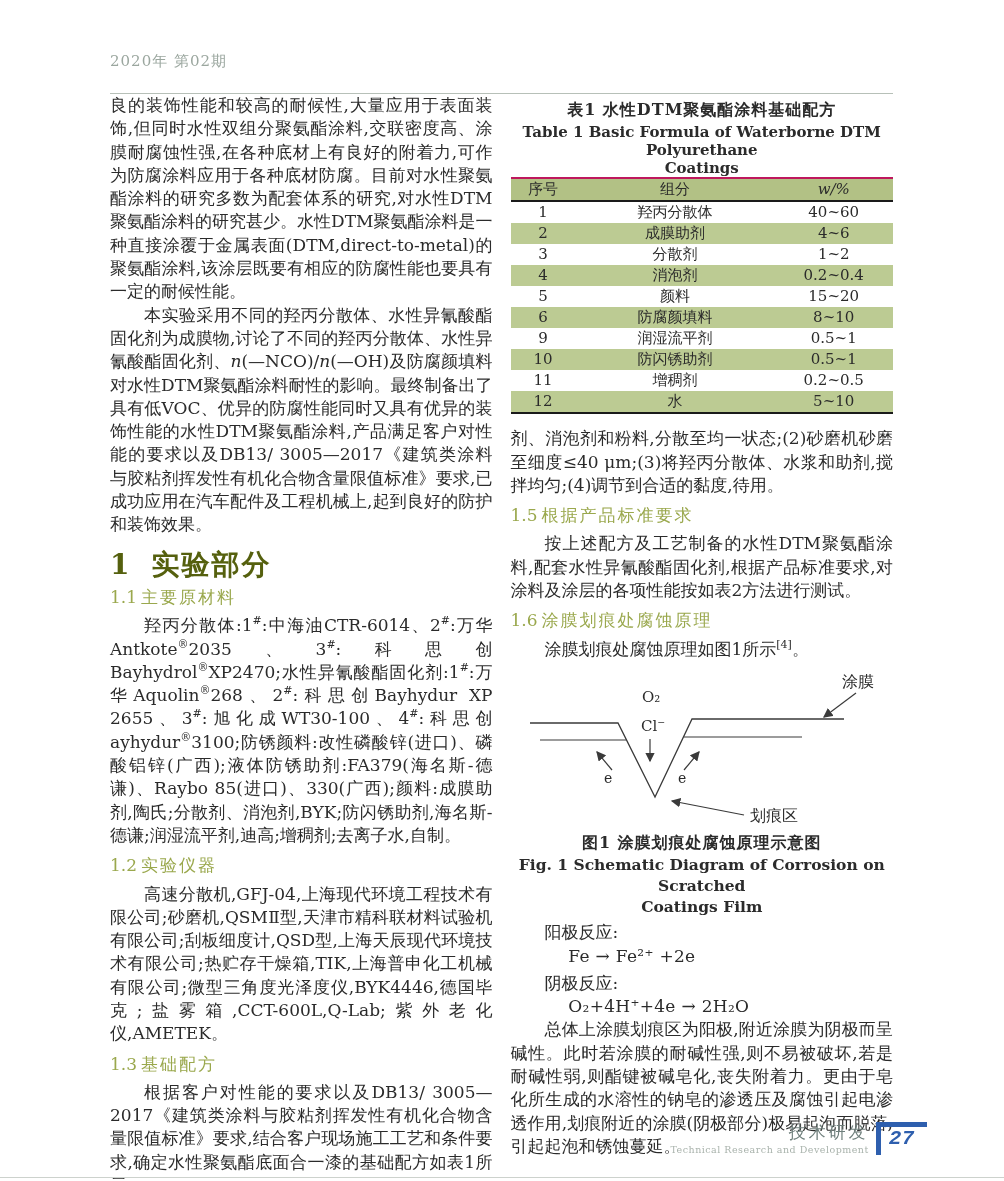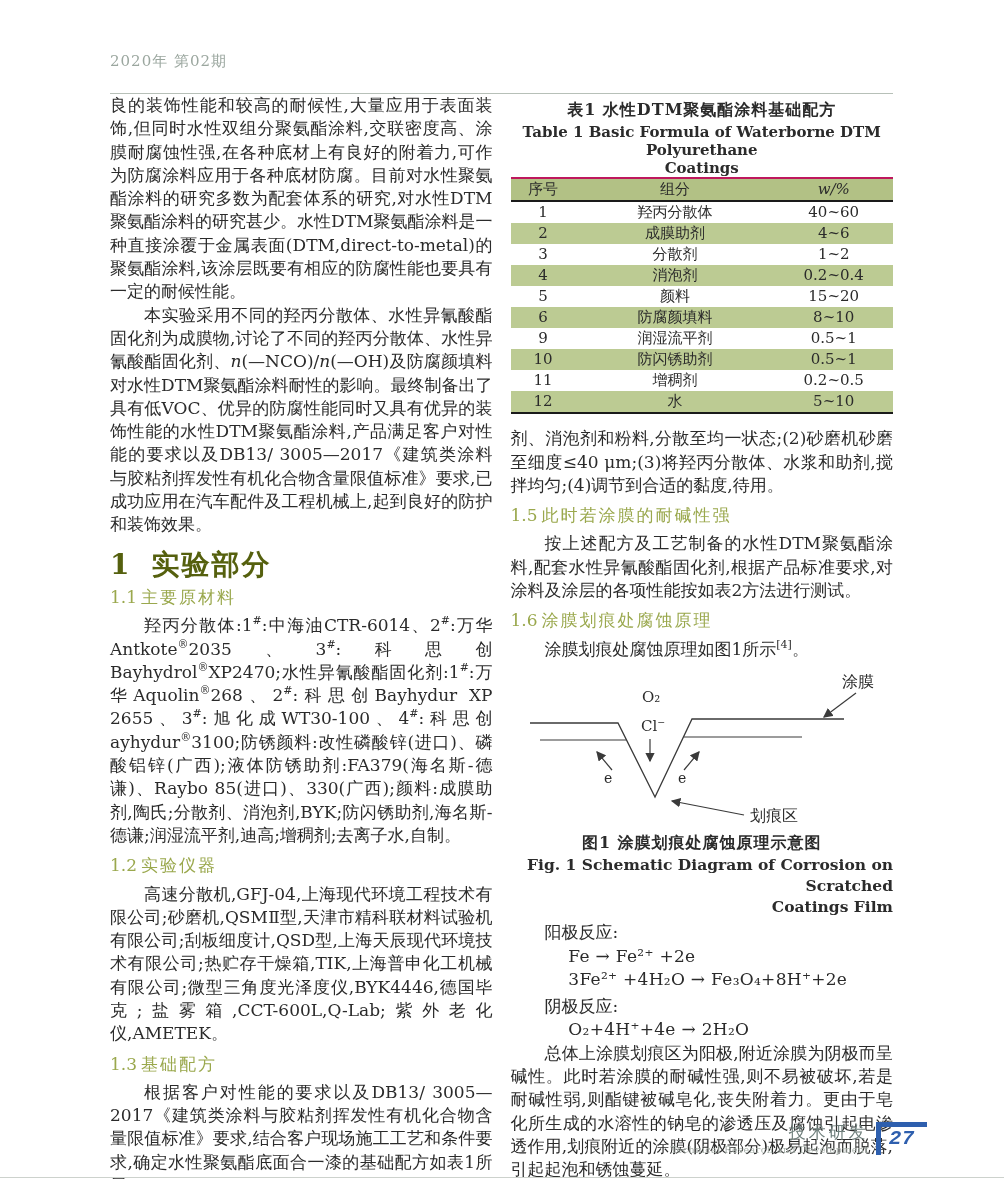--- a/index.html
+++ b/index.html
@@ -50,21 +50,21 @@
   table.formula th:nth-child(1), table.formula td:nth-child(1) { width:17%; }
   table.formula th:nth-child(2), table.formula td:nth-child(2) { width:52%; }
   table.formula th:nth-child(3), table.formula td:nth-child(3) { width:31%; }
   table.formula tbody tr.alt { background:#bccb93; }
   .wpercent { font-style:italic; }
   .after-table { margin-top:13px; }
   
   .figure { margin-top:8px; text-indent:0; }
   .figure svg { display:block; margin:0 auto; }
   .fig-cap-zh { text-align:center; font-weight:bold; font-size:16px; letter-spacing:1px; margin-top:4px; text-indent:0;}
-  .fig-cap-en { text-align:right; font-weight:bold; font-size:15.5px; line-height:21px; text-indent:0;}
+  .fig-cap-en { text-align:center; font-weight:bold; font-size:15.5px; line-height:21px; text-indent:0;}
   
   .eq-label { text-indent:2em; margin-top:4px; }
   .eq { text-indent:3.4em; letter-spacing:0.3px; }
   
   .footer { position:absolute; bottom:26px; right:77px; display:flex; align-items:flex-end; }
   .footer-text { text-align:right; margin:7px 7px 0 0; }
   .footer-zh { font-size:17px; color:#6f7f7c; letter-spacing:3px; }
   .footer-en { font-size:9.5px; color:#a9b3ac; letter-spacing:0.5px; margin-top:0px; }
   .pagebox { border-top:5px solid #2e5fae; }
   .pagebox-inner {
@@ -175,21 +175,21 @@
               <td>12</td>
               <td>水</td>
               <td>5~10</td>
             </tr>
           </tbody>
       </table>
 
       <p class="noindent after-table">剂、消泡剂和粉料,分散至均一状态;(2)砂磨机砂磨至细度≤40 μm;(3)将羟丙分散体、水浆和助剂,搅拌均匀;(4)调节到合适的黏度,待用。</p>
 
       <div class="h2">
-        <span class="num">1.5</span><span>此时若涂膜的耐碱性强</span>
+        <span class="num">1.5</span><span>根据产品标准要求</span>
       </div>
       <p>按上述配方及工艺制备的水性DTM聚氨酯涂料,配套水性异氰酸酯固化剂,根据产品标准要求,对涂料及涂层的各项性能按如表2方法进行测试。</p>
 
       <div class="h2">
         <span class="num">1.6</span><span>涂膜划痕处腐蚀原理</span>
       </div>
       <p><span>涂膜划痕处腐蚀原理如图1所示</span><sup>[4]</sup><span>。</span></p>
 
       <div class="figure">
         <svg width="380" height="158" viewBox="0 0 380 158">
@@ -217,21 +217,20 @@
         </svg>
         <p class="fig-cap-zh">图1  涂膜划痕处腐蚀原理示意图</p>
         <p class="fig-cap-en">
           <span>Fig. 1   Schematic Diagram of Corrosion on Scratched</span><br>
           <span>Coatings Film</span>
         </p>
       </div>
 
       <p class="eq-label">阳极反应:</p>
       <p class="eq">Fe → Fe²⁺ +2e</p>
-      <p class="eq">3Fe²⁺ +4H₂O → Fe₃O₄+8H⁺+2e</p>
       <p class="eq-label">阴极反应:</p>
       <p class="eq">O₂+4H⁺+4e → 2H₂O</p>
 
       <p>总体上涂膜划痕区为阳极,附近涂膜为阴极而呈碱性。此时若涂膜的耐碱性强,则不易被破坏,若是耐碱性弱,则酯键被碱皂化,丧失附着力。更由于皂化所生成的水溶性的钠皂的渗透压及腐蚀引起电渗透作用,划痕附近的涂膜(阴极部分)极易起泡而脱落,引起起泡和锈蚀蔓延。</p>
     </div>
   </div>
 
   <div class="footer">
     <div class="footer-text">
       <div class="footer-zh">技术研发</div>

